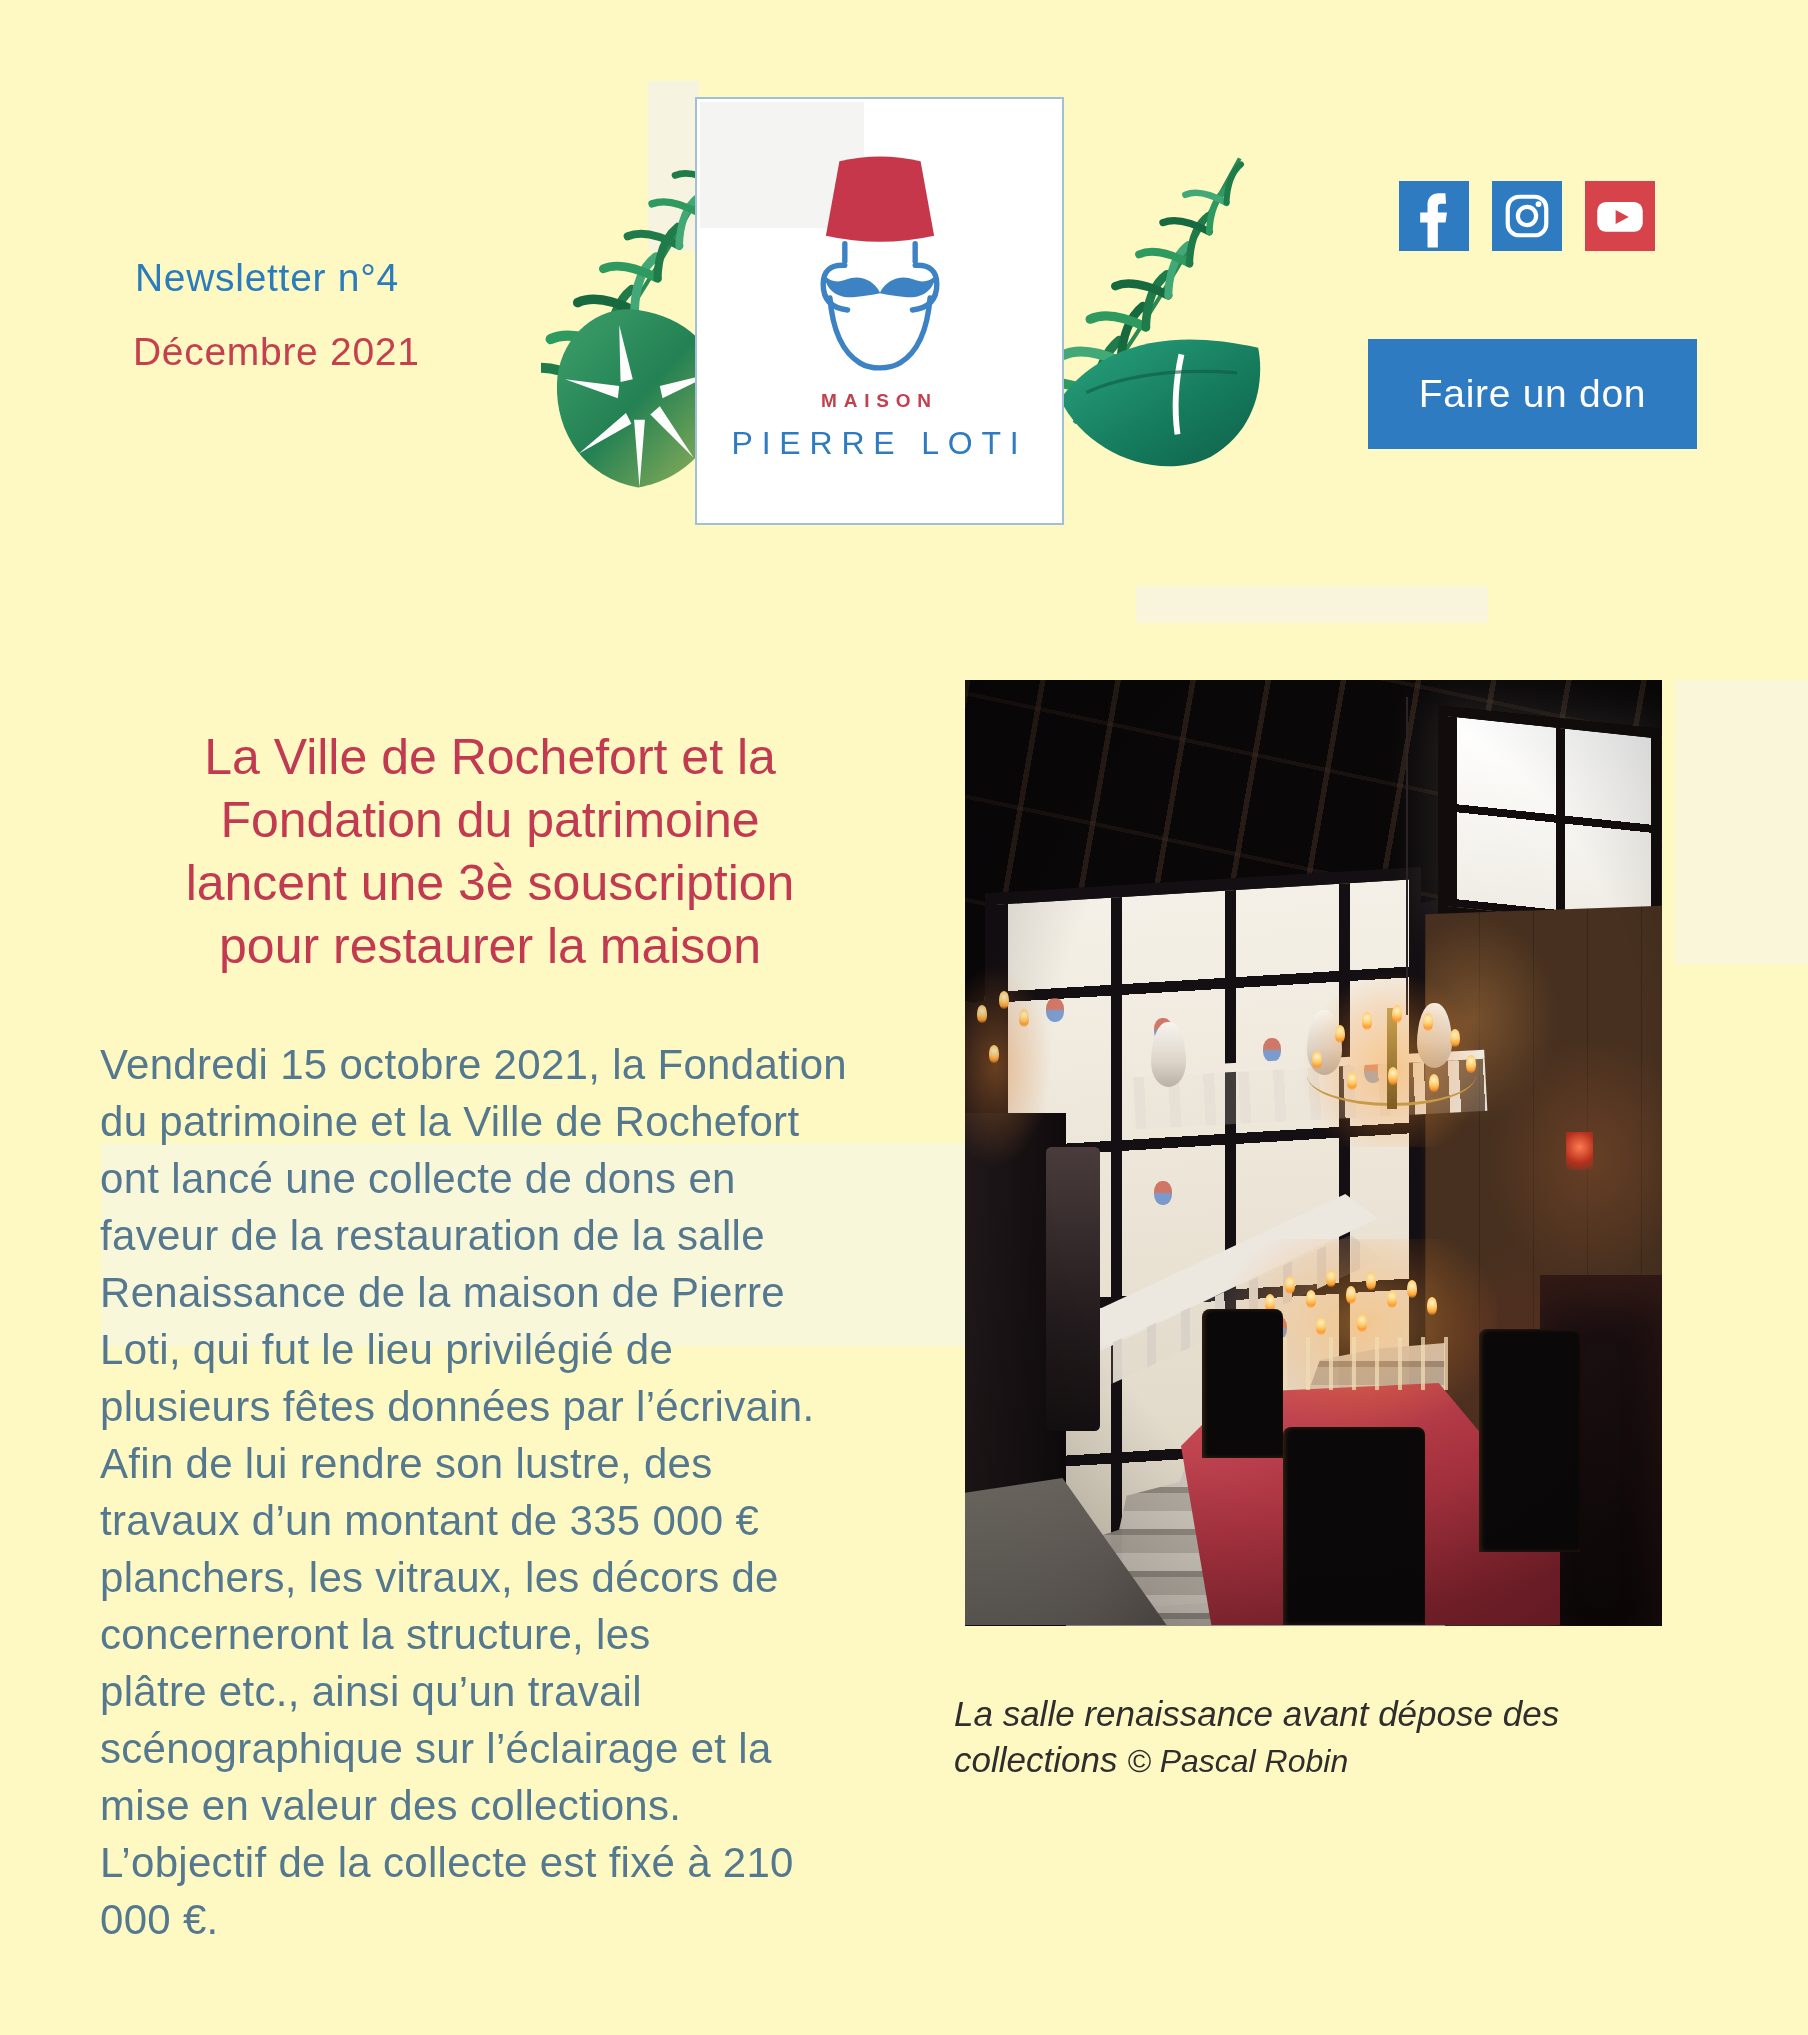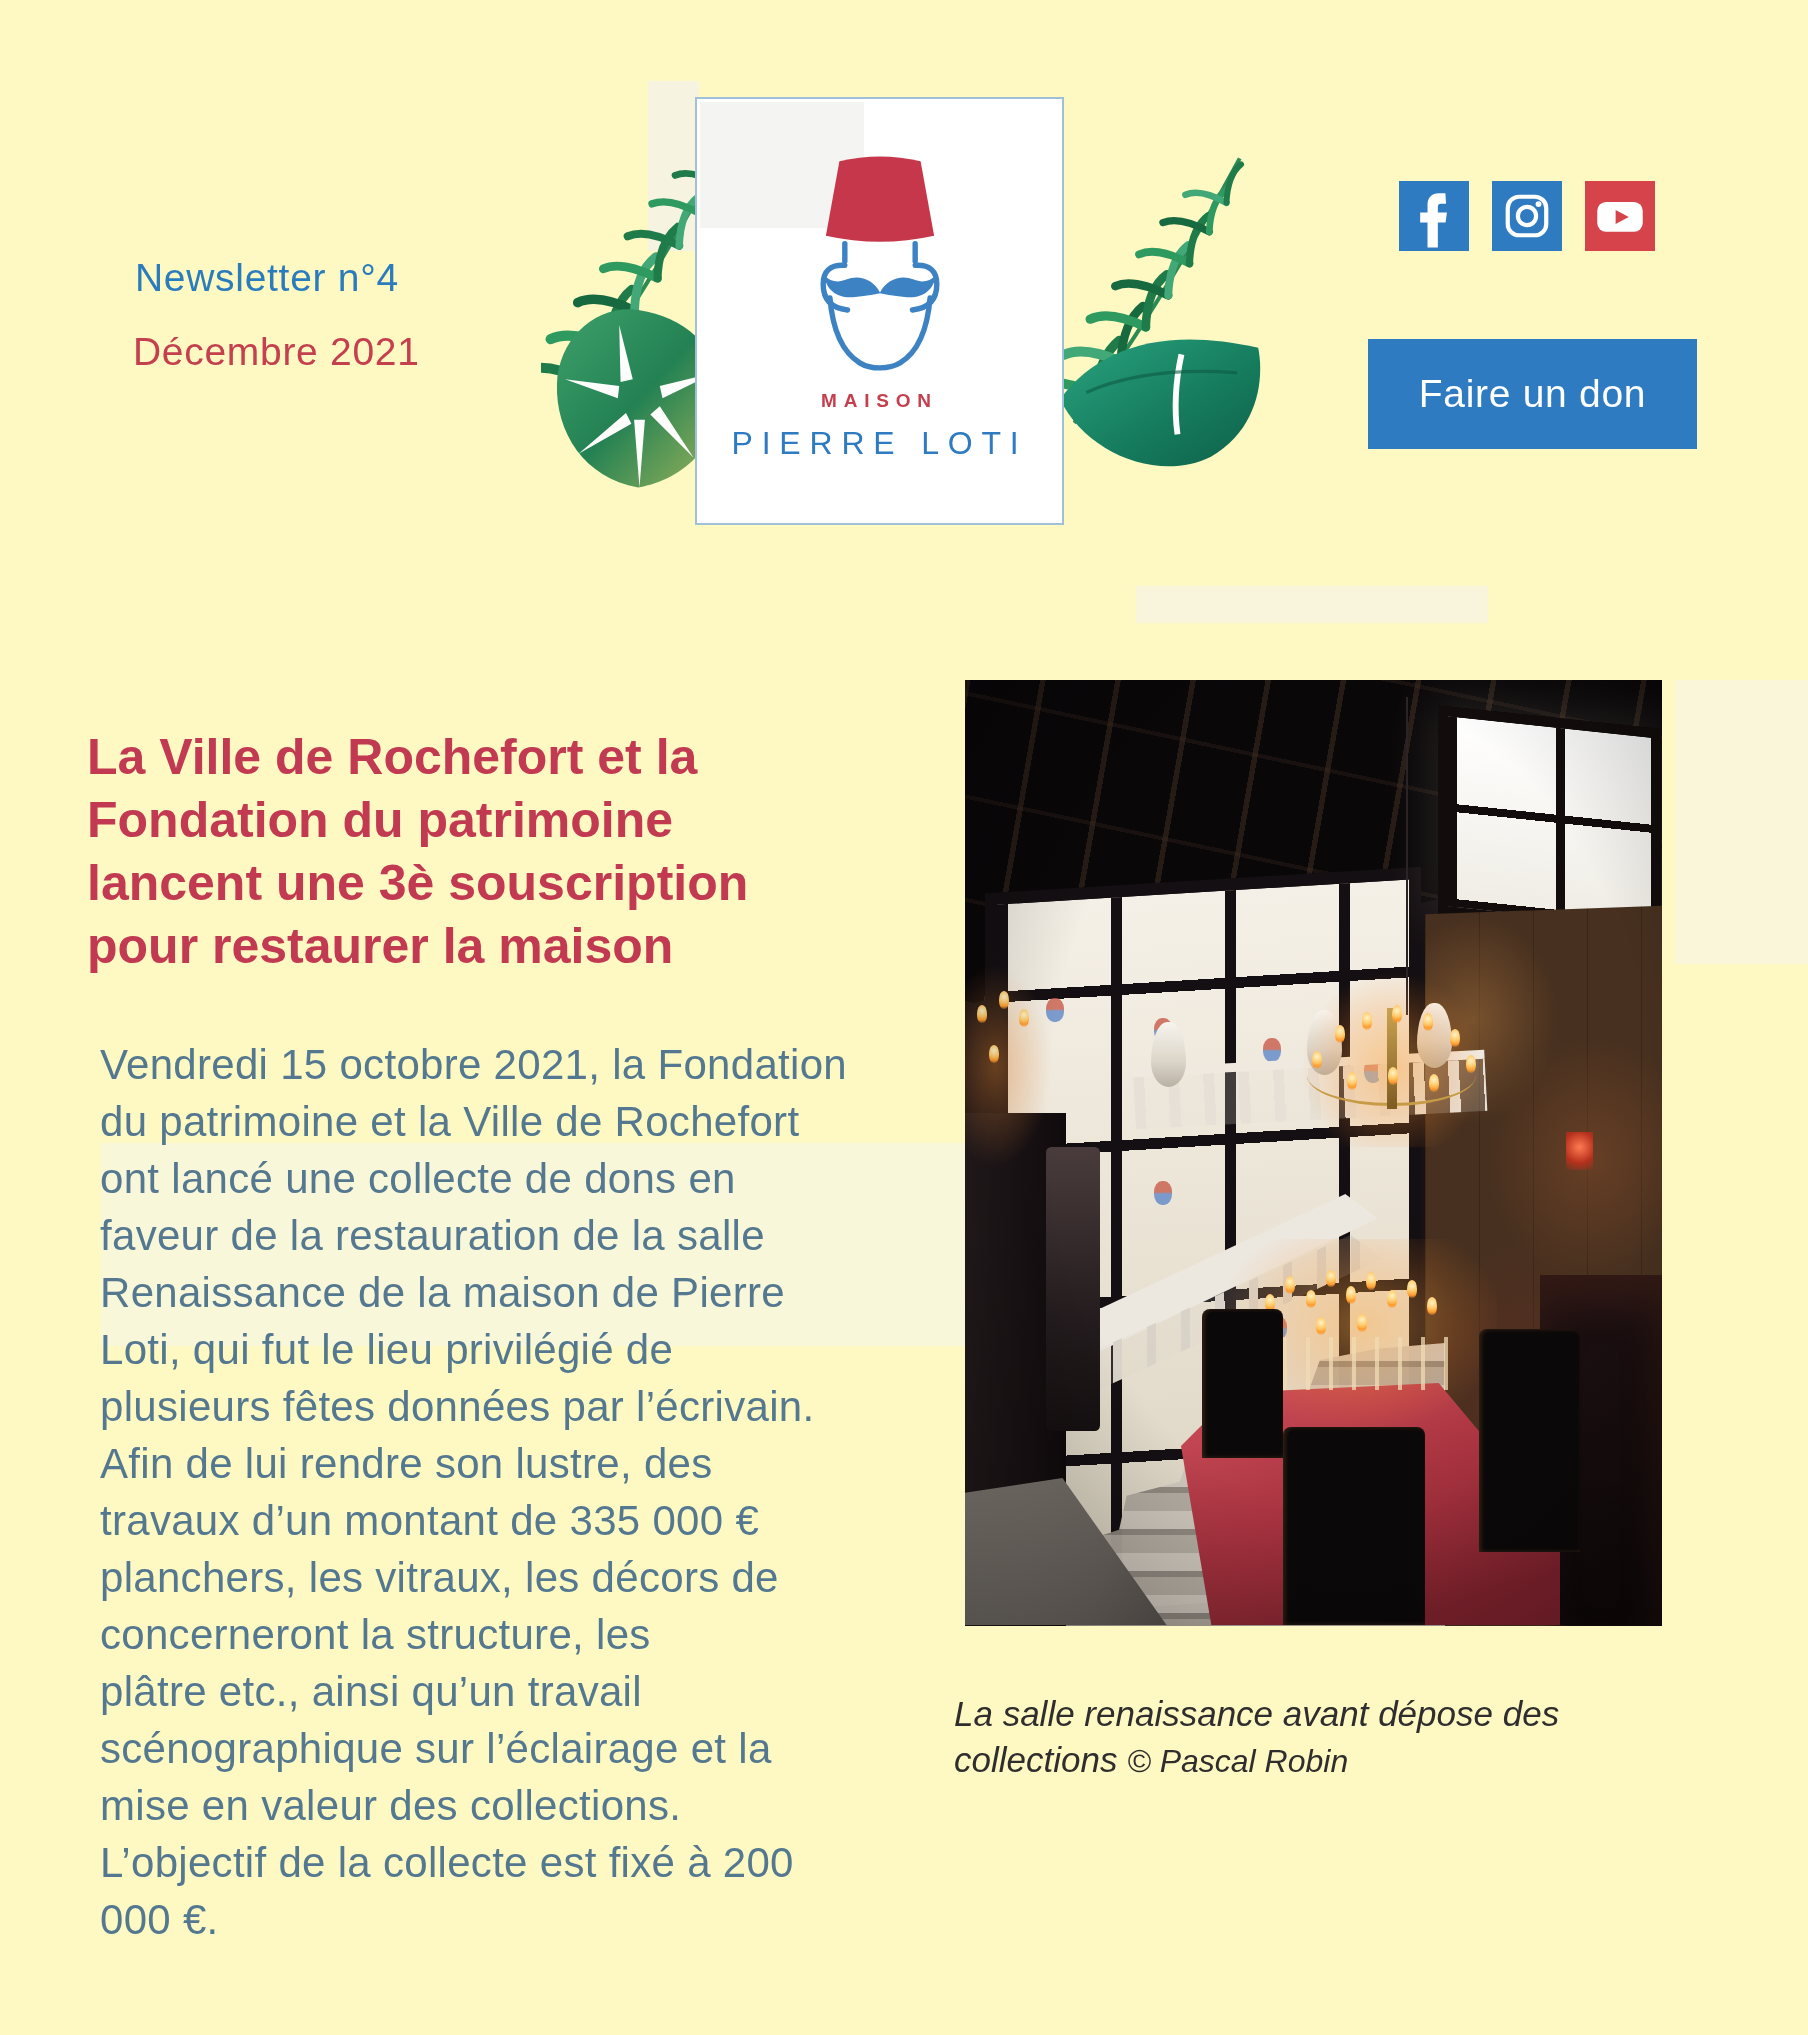--- a/index.html
+++ b/index.html
@@ -36,22 +36,22 @@
   .sicon{width:70px;height:70px;display:flex;align-items:center;justify-content:center;cursor:pointer;}
   .sicon.fb,.sicon.ig{background:var(--accent-blue);}
   .sicon.yt{background:var(--youtube-red);}
   .donate-btn{
     left:1368px;top:321px;width:329px;height:110px;background:var(--accent-blue);
     color:#ffffff;font-size:39px;font-family:"Liberation Sans",sans-serif;
     display:flex;align-items:center;justify-content:center;border:none;cursor:pointer;letter-spacing:0.7px;margin-top:18px;
   }
 
   
-  .headline{left:87px;top:726px;width:778px;color:var(--headline-red);
-    font-size:50px;font-weight:bold;line-height:63px;}
+  .headline{left:101px;top:726px;width:778px;color:var(--headline-red);
+    font-size:50px;font-weight:normal;line-height:63px;text-align:center;}
   .headline div{white-space:nowrap;}
   .body-copy{left:83px;top:1036px;width:825px;color:var(--body-blue);
     font-size:42px;line-height:57px;letter-spacing:0.3px;margin-left:17px;}
   .body-copy div{white-space:nowrap;}
 
   
   .photo{left:965px;top:680px;width:697px;height:946px;overflow:hidden;
     background:linear-gradient(180deg,#0e0a0c 0%,#151014 30%,#1a1115 62%,#120d10 100%);}
   .photo *{position:absolute;}
   .ph-ceiling{left:0;top:0;width:100%;height:325px;background:#0a0709;
@@ -279,21 +279,21 @@
     <div>Renaissance de la maison de Pierre</div>
     <div>Loti, qui fut le lieu privilégié de</div>
     <div>plusieurs fêtes données par l’écrivain.</div>
     <div>Afin de lui rendre son lustre, des</div>
     <div>travaux d’un montant de 335 000 €</div>
     <div>planchers, les vitraux, les décors de</div>
     <div>concerneront la structure, les</div>
     <div>plâtre etc., ainsi qu’un travail</div>
     <div>scénographique sur l’éclairage et la</div>
     <div>mise en valeur des collections.</div>
-    <div>L’objectif de la collecte est fixé à 200</div>
+    <div>L’objectif de la collecte est fixé à 210</div>
     <div>000 €.</div>
   </div>
 
   <div class="abs photo">
     <div class="ph-ceiling"></div>
     <div class="ph-win-left"></div>
     <div class="motif" style="left:81px;top:318px"></div>
     <div class="motif" style="left:189px;top:338px"></div>
     <div class="motif" style="left:298px;top:358px"></div>
     <div class="motif" style="left:399px;top:379px"></div>

